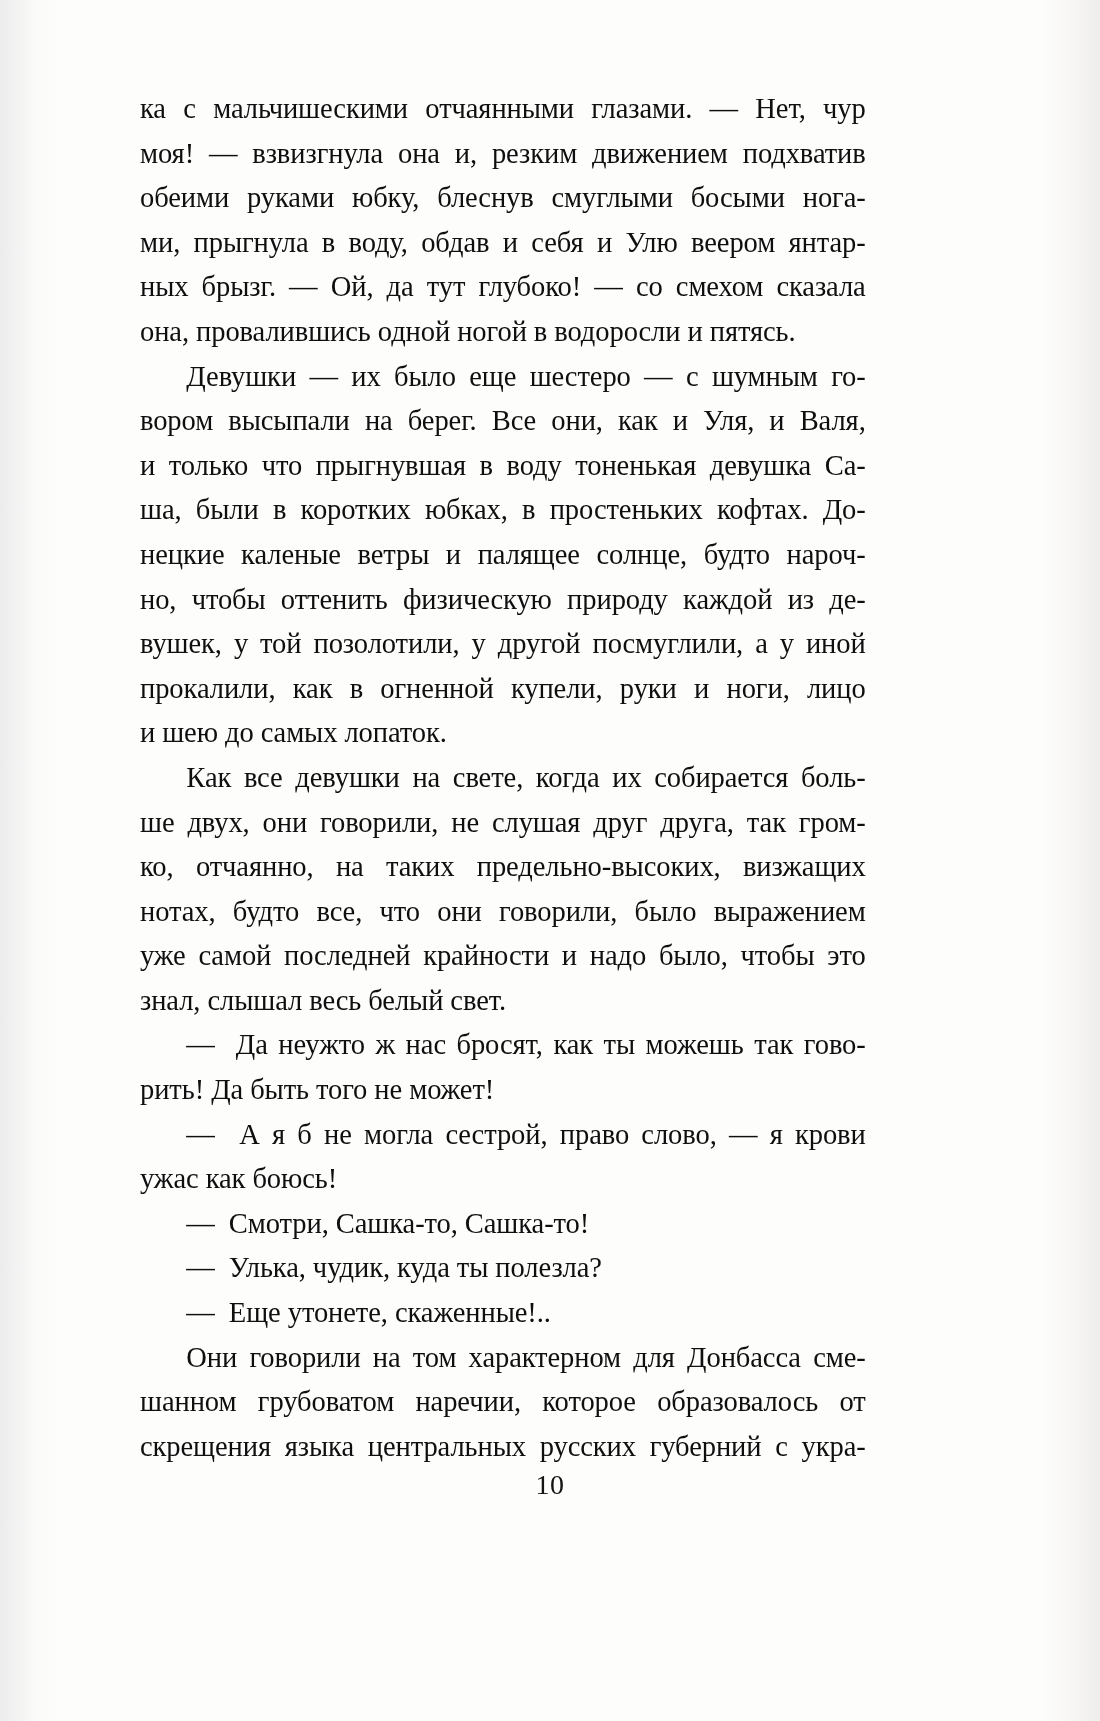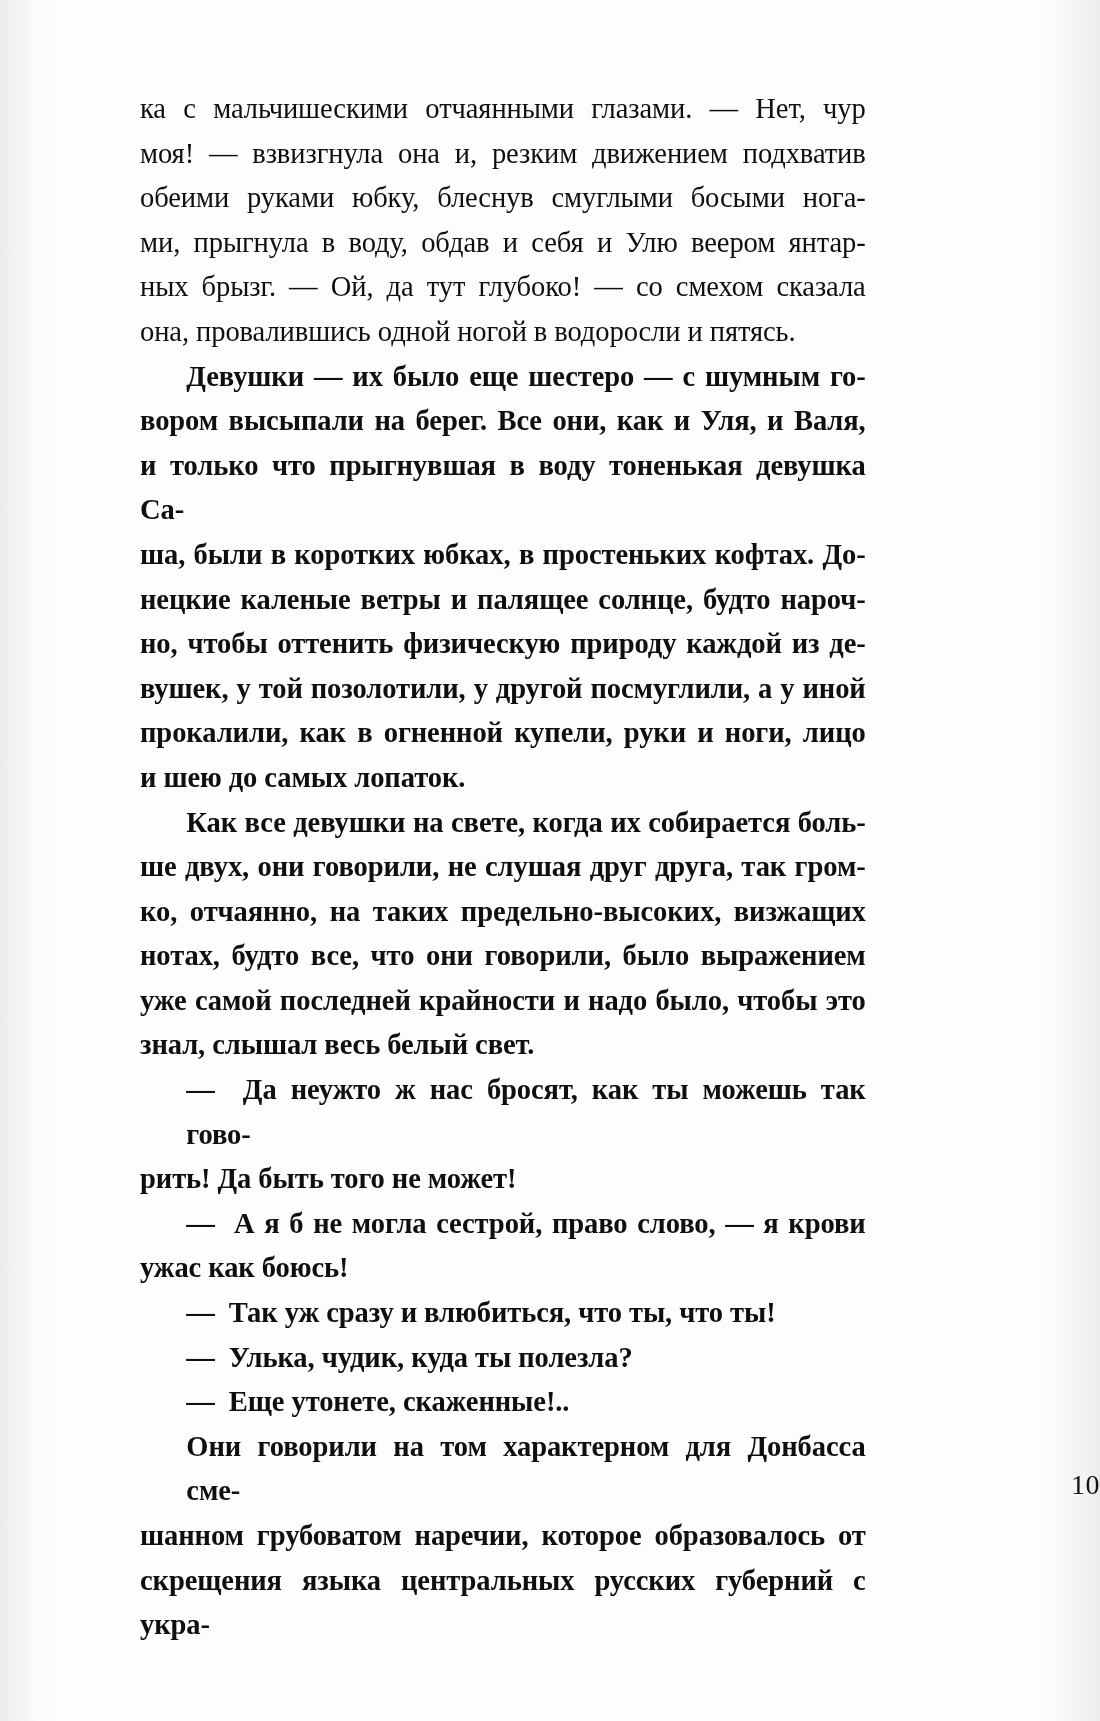--- a/index.html
+++ b/index.html
@@ -32,21 +32,20 @@
     top: 86px;
     width: 752px;
   }
 
   
   .para {
     margin: 0;
   }
   .para + .para {
     margin-top: 0;
-    font-weight: bold;
   }
 
   .line {
     display: block;
     font-size: 29.6px;
     line-height: 44.6px;
     letter-spacing: -0.1px;
     white-space: pre;
     font-stretch: semi-condensed;
     transform: scaleX(0.965);
@@ -72,21 +71,21 @@
   
   .dash-line {
     padding-left: 48px;
   }
 
   .folio {
     position: absolute;
     left: 0;
     top: 1468px;
     width: 1100px;
-    text-align: right;
+    text-align: center;
     font-size: 28px;
     line-height: 34px;
     letter-spacing: 0.5px;
     color: #151415;
   }
 </style>
 </head>
 <body>
 
 <div class="page-sheet">
@@ -122,21 +121,21 @@
       </div>
       <div class="para">
         <span class="line just dash-line">—  Да неужто ж нас бросят, как ты можешь так гово-</span>
         <span class="line flush">рить! Да быть того не может!</span>
       </div>
       <div class="para">
         <span class="line just dash-line">—  А я б не могла сестрой, право слово, — я крови</span>
         <span class="line flush">ужас как боюсь!</span>
       </div>
       <div class="para">
-        <span class="line flush dash-line">—  Так уж сразу и влюбиться, что ты, что ты!</span>
+        <span class="line flush dash-line">—  Смотри, Сашка-то, Сашка-то!</span>
       </div>
       <div class="para">
         <span class="line flush dash-line">—  Улька, чудик, куда ты полезла?</span>
       </div>
       <div class="para">
         <span class="line flush dash-line">—  Еще утонете, скаженные!..</span>
       </div>
       <div class="para">
         <span class="line just indent">Они говорили на том характерном для Донбасса сме-</span>
         <span class="line just">шанном грубоватом наречии, которое образовалось от</span>

